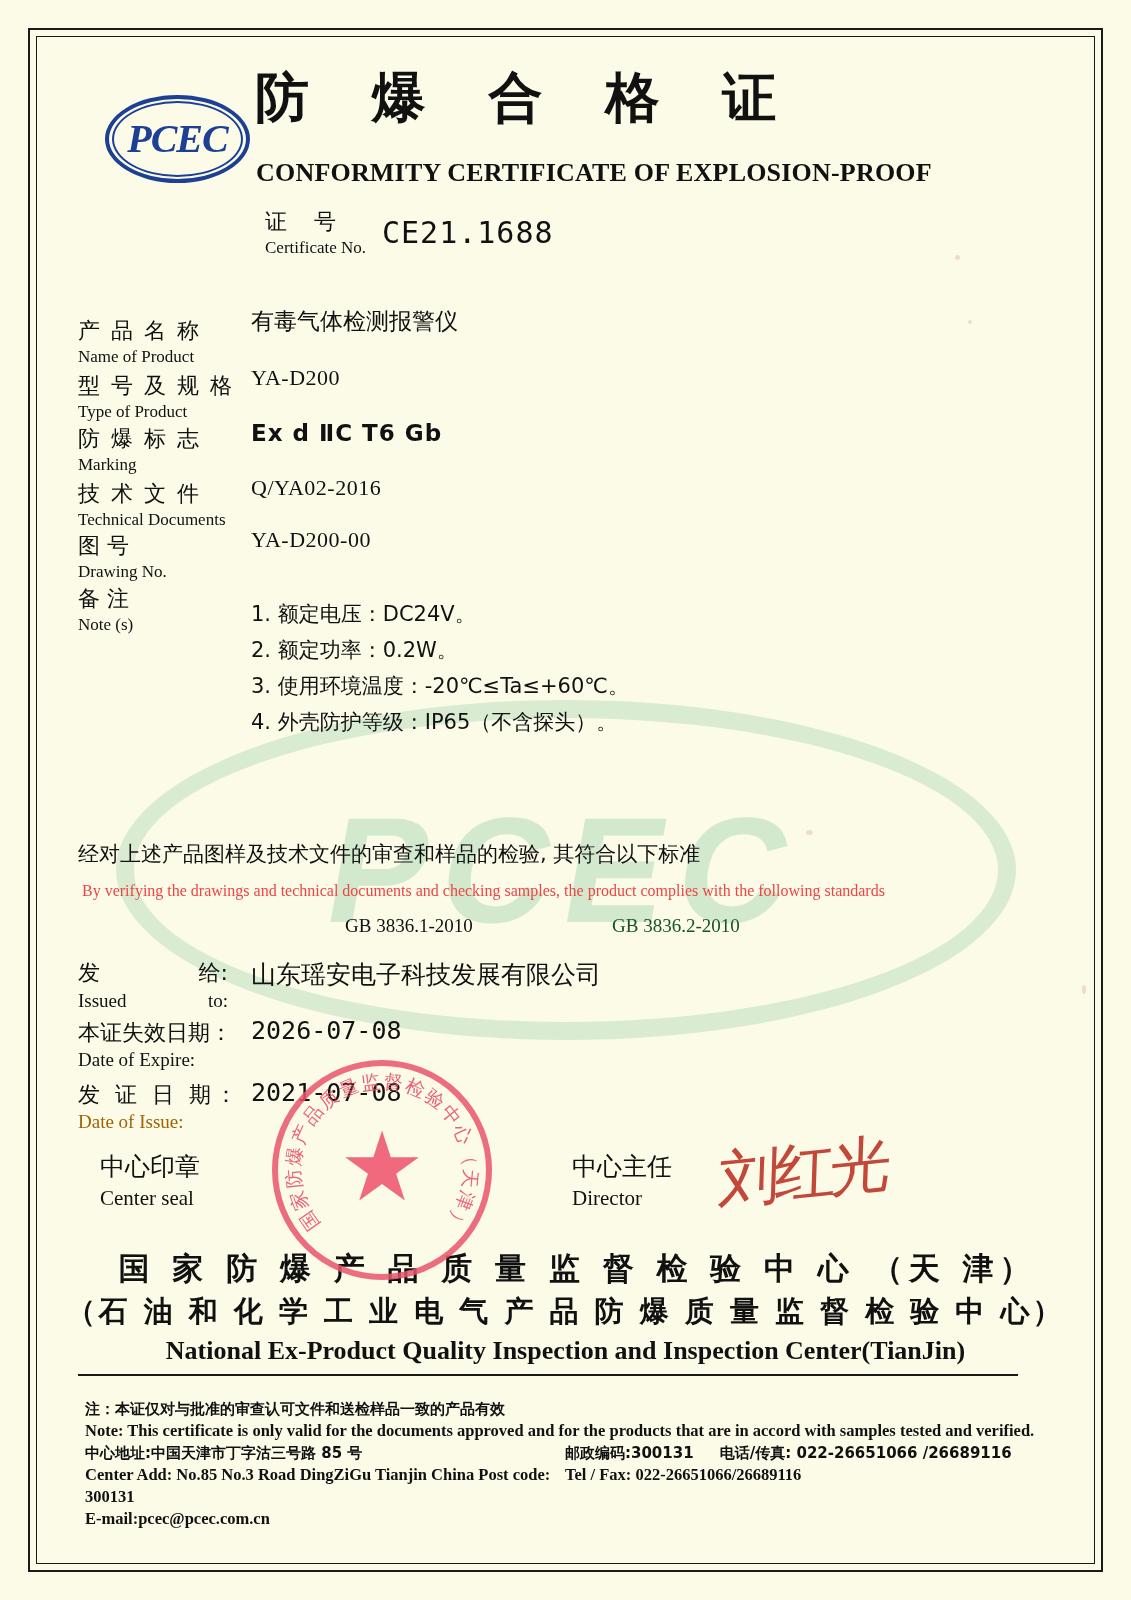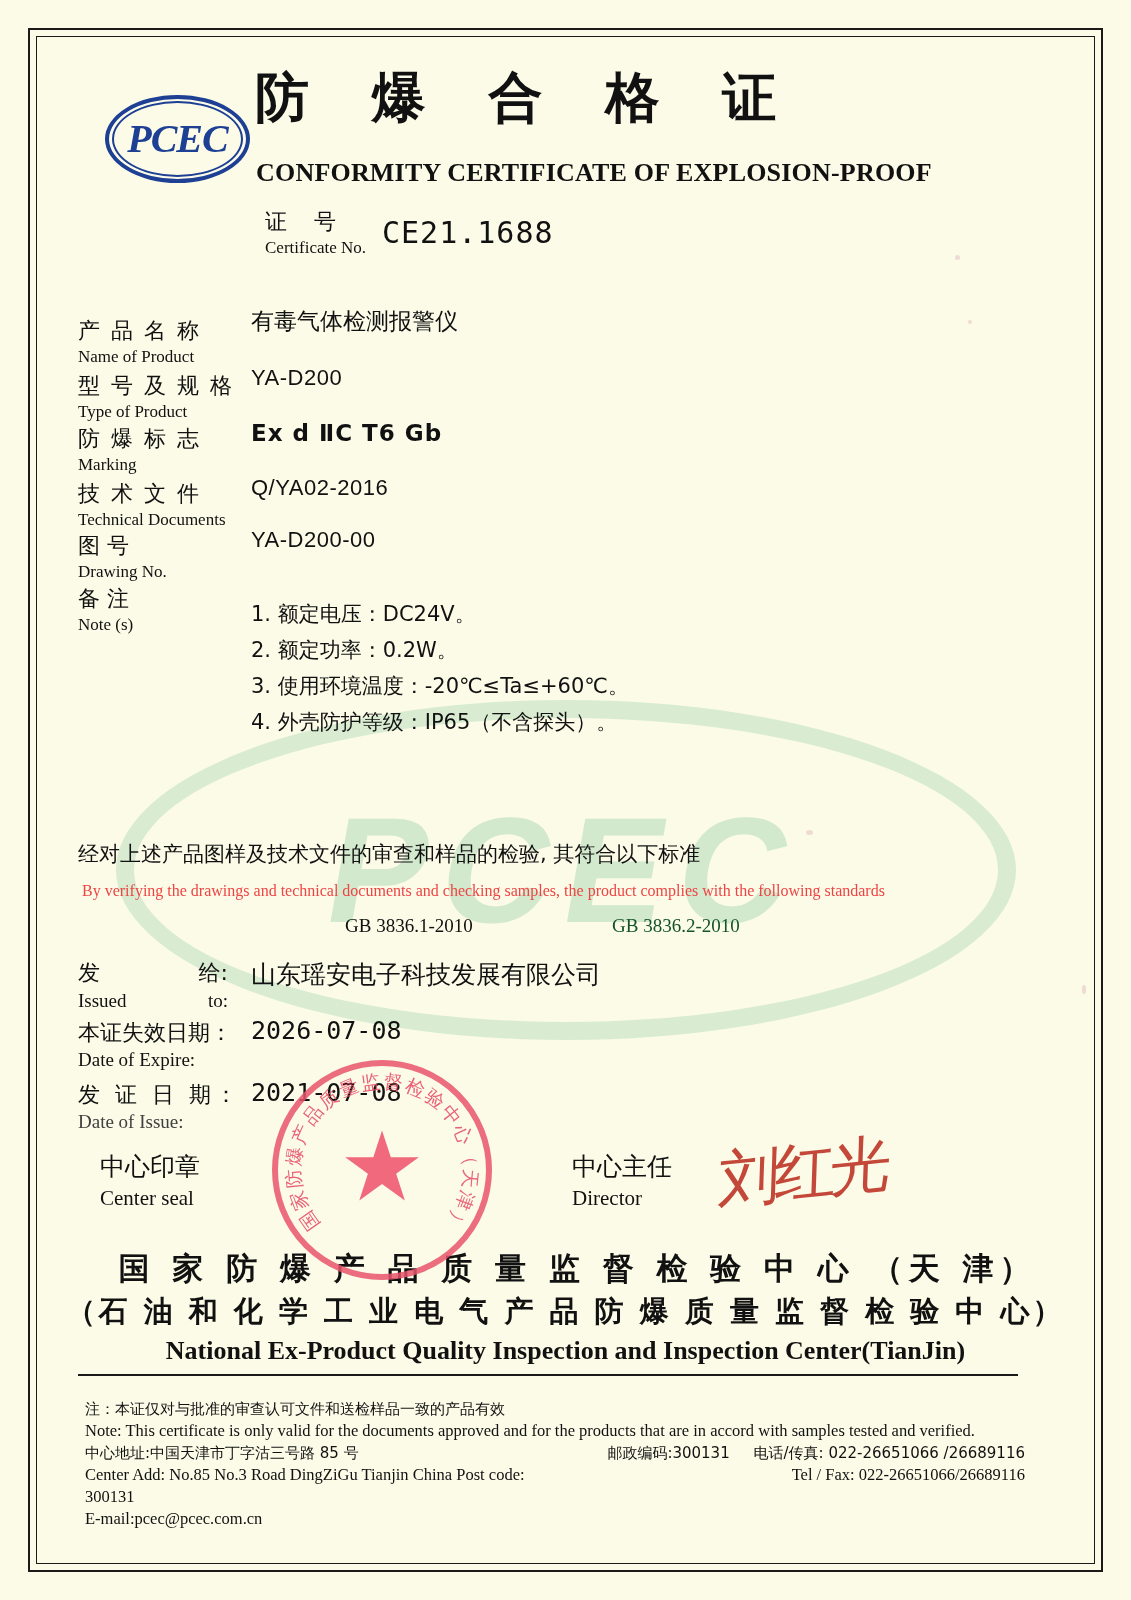--- a/index.html
+++ b/index.html
@@ -187,21 +187,21 @@
     margin-top: 1px;
   }
   .field-value {
     position: absolute;
     left: 251px;
     font-family: "DejaVu Sans", sans-serif;
     font-size: 23px;
     color: #111;
   }
   .field-value.mono {
-    font-family: Liberation Sans, sans-serif;
+    font-family: Liberation Serif, serif;
     font-size: 22px;
     letter-spacing: 0.5px;
   }
   .marking {
     position: absolute;
     left: 251px;
     font-family: "DejaVu Sans", sans-serif;
     font-weight: bold;
     font-size: 23px;
     letter-spacing: 1px;
@@ -314,21 +314,21 @@
     font-size: 22px;
     color: #111;
     letter-spacing: 4px;
   }
   .issue-en {
     position: absolute;
     left: 78px;
     top: 1111px;
     font-family: "Liberation Serif", serif;
     font-size: 19px;
-    color: #404040;
+    color: #a16207;
   }
   .issue-val {
     position: absolute;
     left: 251px;
     top: 1078px;
     font-family: "DejaVu Sans Mono", monospace;
     font-size: 25px;
     color: #111;
   }
 
@@ -474,30 +474,31 @@
 
   .footer {
     position: absolute;
     left: 85px;
     top: 1398px;
     width: 960px;
     font-family: "Liberation Serif", serif;
     font-size: 16.5px;
     color: #111;
     line-height: 22px;
+    font-weight: bold;
   }
   .footer .f-cn {
     font-family: "DejaVu Sans", sans-serif;
     font-size: 15px;
   }
   .footer .cols {
     display: flex;
   }
   .footer .col-l { width: 480px; }
-  .footer .col-r { width: 460px; text-align: right; }
+  .footer .col-r { width: 460px; }
   .footer a {
     color: #1a1aa8;
     text-decoration: underline;
   }
 
   .speck {
     position: absolute;
     background: #e4c7c7;
     border-radius: 50%;
     opacity: 0.6;

